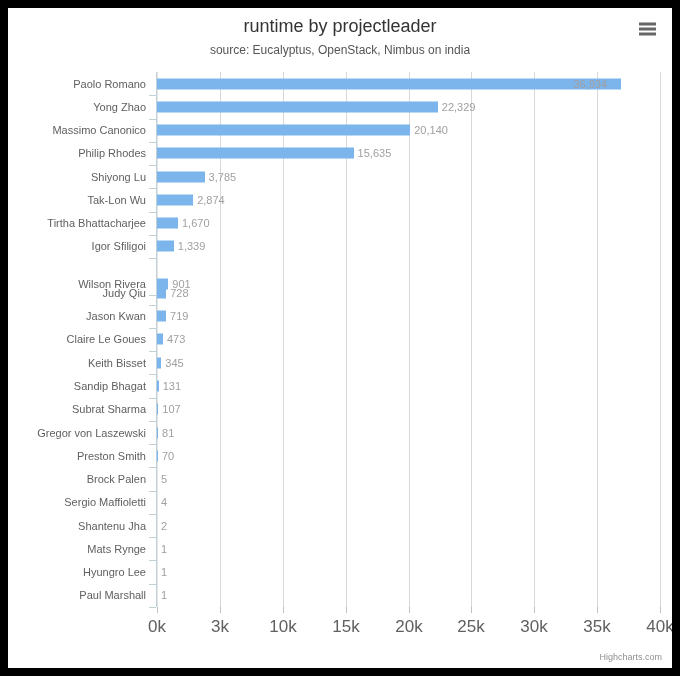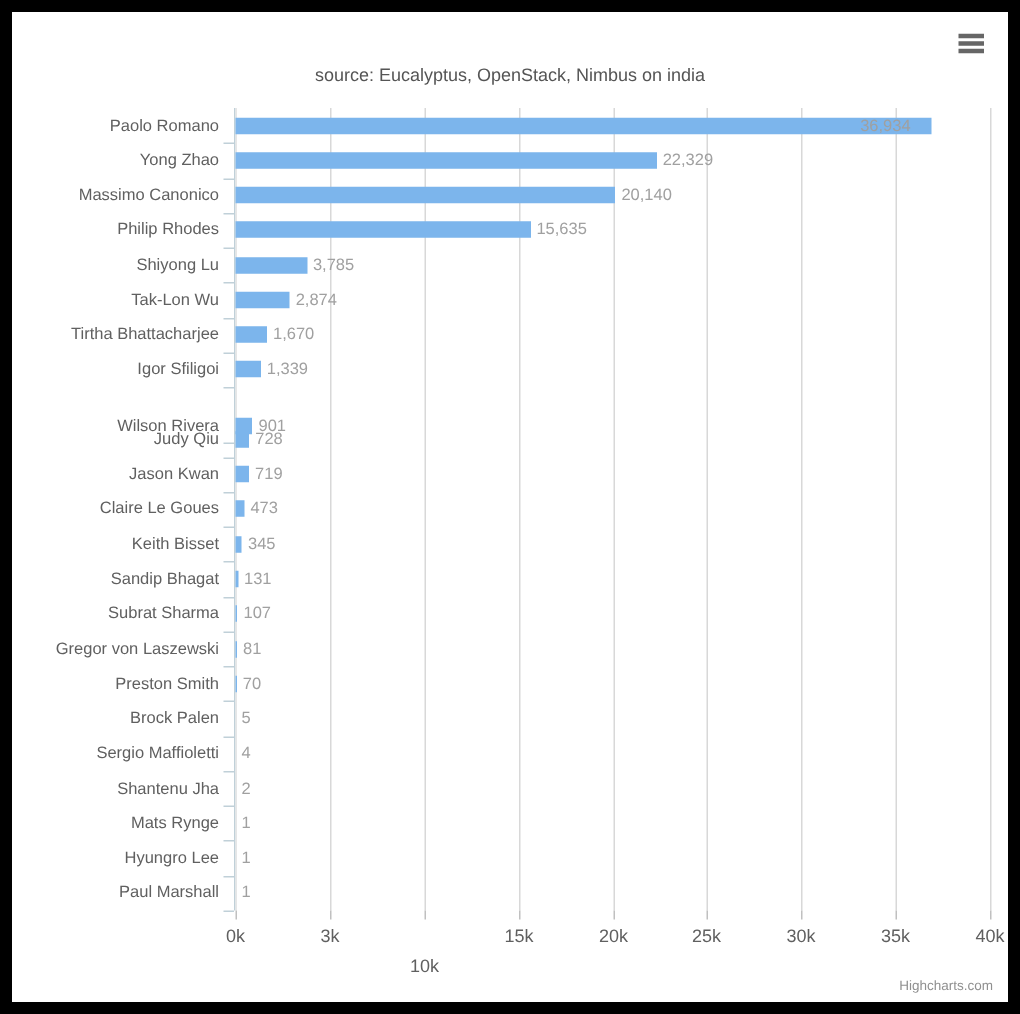--- a/index.html
+++ b/index.html
@@ -148,21 +148,21 @@
   .xtick {
     position: absolute;
     top: 0;
     width: 1px;
     height: 6px;
     background: #c0c0c0;
   }
   .xlabel {
     position: absolute;
     top: 10px;
-    font-size: 12px;
+    font-size: 17px;
     color: #606060;
     transform: translateX(-50%);
     white-space: nowrap;
   }
   #xaxis-title {
     position: absolute;
     left: 0;
     top: 628px;
     width: 664px;
     text-align: center;
@@ -176,20 +176,21 @@
     font-size: 9px;
     color: #909090;
     cursor: pointer;
   }
 </style>
 </head>
 <body>
 
 <div id="chart-frame">
 
+  <div id="chart-title">runtime by projectleader</div>
   <div id="chart-subtitle">source: Eucalyptus, OpenStack, Nimbus on india</div>
 
   <div id="context-button">
     <div class="bar b1"></div>
     <div class="bar b2"></div>
     <div class="bar b3"></div>
   </div>
 
   <div id="yaxis-line"></div>
 
@@ -346,21 +347,21 @@
         </div>
       </div>
   </div>
 
   <div id="xaxis">
       <div class="xtick" style="left: 0px;"></div>
       <div class="xlabel" style="left: 0px;">0k</div>
       <div class="xtick" style="left: 63px;"></div>
       <div class="xlabel" style="left: 63px;">3k</div>
       <div class="xtick" style="left: 126px;"></div>
-      <div class="xlabel" style="left: 126px; margin-top: 20px;">10k</div>
+      <div class="xlabel" style="left: 126px;">10k</div>
       <div class="xtick" style="left: 189px;"></div>
       <div class="xlabel" style="left: 189px;">15k</div>
       <div class="xtick" style="left: 252px;"></div>
       <div class="xlabel" style="left: 252px;">20k</div>
       <div class="xtick" style="left: 314px;"></div>
       <div class="xlabel" style="left: 314px;">25k</div>
       <div class="xtick" style="left: 377px;"></div>
       <div class="xlabel" style="left: 377px;">30k</div>
       <div class="xtick" style="left: 440px;"></div>
       <div class="xlabel" style="left: 440px;">35k</div>

